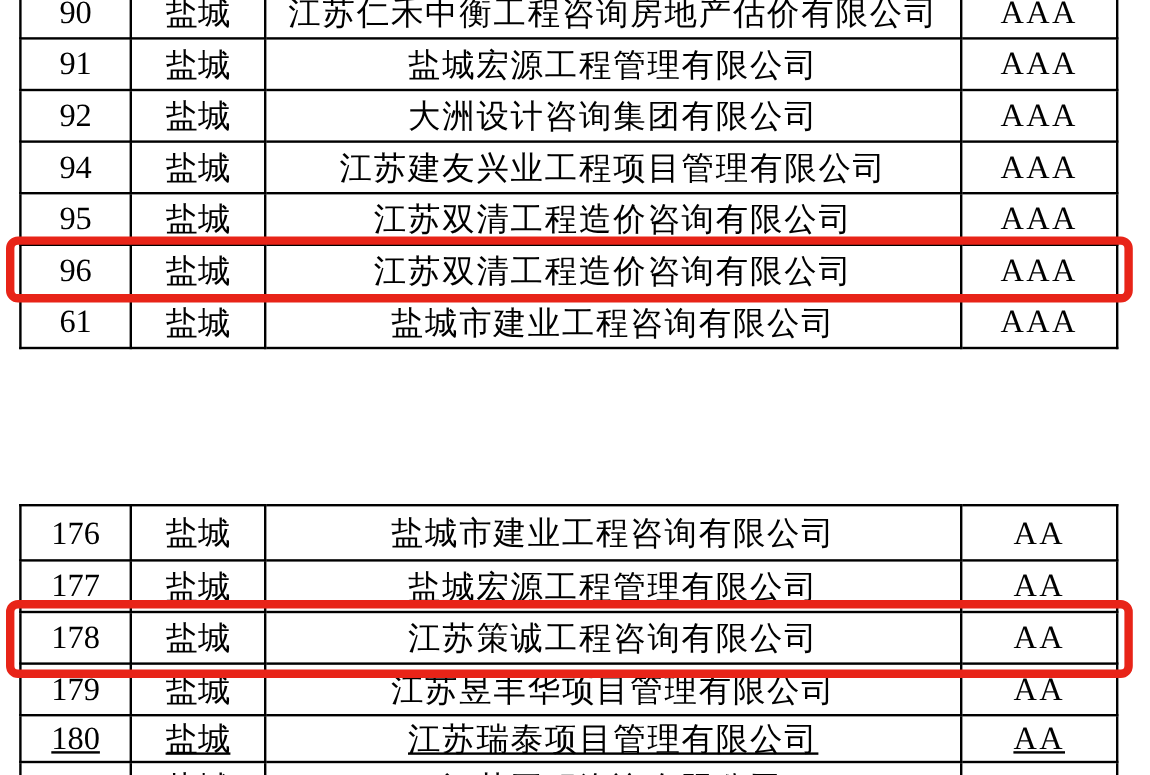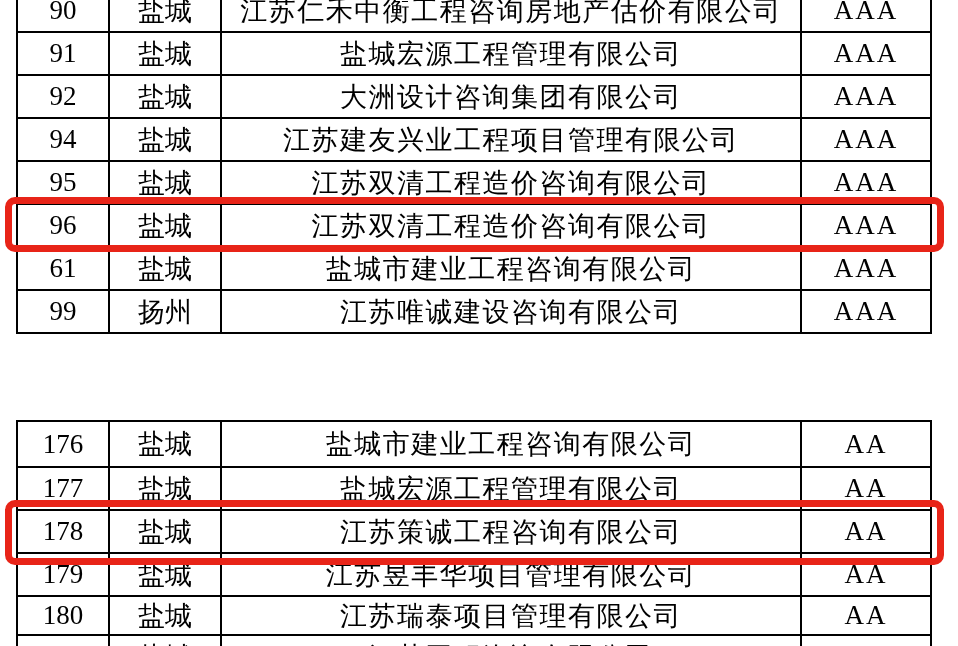--- a/index.html
+++ b/index.html
@@ -29,21 +29,21 @@
     text-align: center;
     vertical-align: middle;
     font-size: 27px;
     color: #000000;
     padding: 0;
     overflow: hidden;
     white-space: nowrap;
   }
   table.rating-table tr { height: 43px; }
   #tbl-aa tr:nth-child(1) { height: 46px; }
-  #tbl-aa tr:nth-child(5) { height: 39px; }
+  #tbl-aa tr:nth-child(5) { height: 39px; text-decoration: underline; }
   #tbl-aaa tr:nth-child(10) { height: 39px; }
   td.col-no { font-size: 28px; }
   td.col-company {
     text-align: left;
     padding-left: 13px;
     letter-spacing: 1.5px;
   }
   td.col-rating {
     font-size: 26px;
     letter-spacing: 2px;
@@ -106,26 +106,20 @@
         <td class="col-city">盐城</td>
         <td class="col-company">江苏双清工程造价咨询有限公司</td>
         <td class="col-rating">AAA</td>
       </tr>
       <tr>
         <td class="col-no">61</td>
         <td class="col-city">盐城</td>
         <td class="col-company">盐城市建业工程咨询有限公司</td>
         <td class="col-rating">AAA</td>
       </tr>
-      <tr>
-        <td class="col-no">99</td>
-        <td class="col-city">扬州</td>
-        <td class="col-company">江苏唯诚建设咨询有限公司</td>
-        <td class="col-rating">AAA</td>
-      </tr>
     </tbody>
 </table>
 
 <table class="rating-table" id="tbl-aa">
   <colgroup>
     <col style="width:92px">
     <col style="width:112px">
     <col style="width:580px">
     <col style="width:130px">
   </colgroup>

